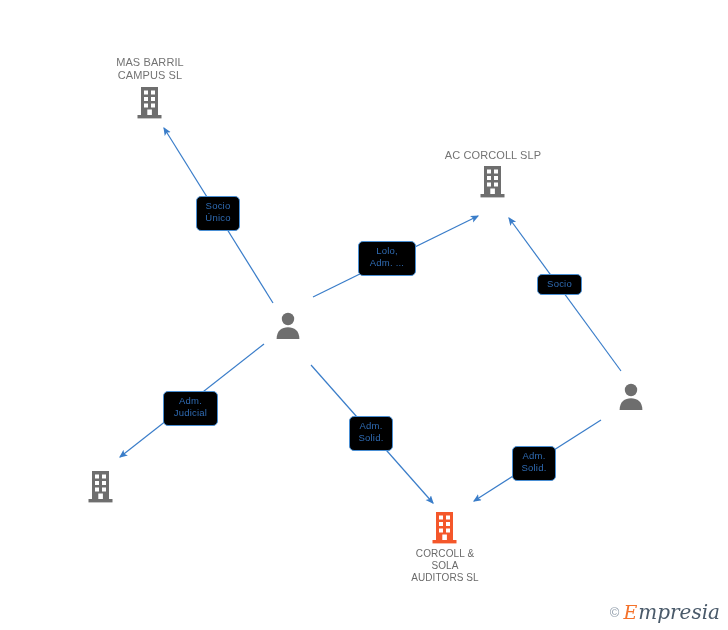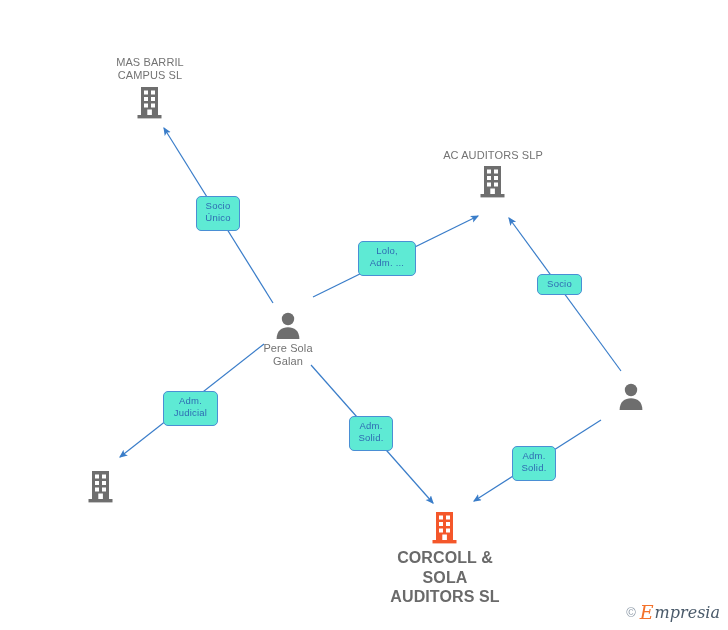--- a/index.html
+++ b/index.html
@@ -44,28 +44,28 @@
     color: #737373;
     letter-spacing: 0.1px;
     white-space: pre-line;
     margin-top: 3px;
   }
   .node-label.above {
     margin-top: 0;
     margin-bottom: 3px;
   }
   .node-label.focus {
-    font-weight: bold;
+    font-weight: normal;
     color: #6a6a6a;
-    font-size: 16px;
+    font-size: 10px;
   }
   .edge-label {
     position: absolute;
     box-sizing: border-box;
-    background: #5eead4;
+    background: #000000;
     border: 1px solid #4a8fd4;
     border-radius: 5px;
     color: #2f6bb3;
     font-size: 9.5px;
     line-height: 12px;
     text-align: center;
     padding: 3px 6px 3px 6px;
     white-space: pre-line;
     letter-spacing: 0.2px;
   }
@@ -84,21 +84,21 @@
     font-style: normal;
   }
   .wm-e {
     font-size: 19px;
     color: #f4722b;
     font-family: "DejaVu Serif", serif;
     font-style: italic;
     line-height: 1;
   }
   .wm-rest {
-    font-size: 16px;
+    font-size: 20px;
     color: #4a5a6a;
     font-family: "DejaVu Serif", serif;
     font-style: italic;
     line-height: 1;
     margin-left: -3px;
   }
 </style>
 </head>
 <body>
 
@@ -128,40 +128,38 @@
             <rect x="8" y="4.5" width="4" height="4" fill="#ffffff"></rect>
             <rect x="15" y="4.5" width="4" height="4" fill="#ffffff"></rect>
             <rect x="8" y="11" width="4" height="4" fill="#ffffff"></rect>
             <rect x="15" y="11" width="4" height="4" fill="#ffffff"></rect>
             <rect x="8" y="17.5" width="4" height="4" fill="#ffffff"></rect>
             <rect x="15" y="17.5" width="4" height="4" fill="#ffffff"></rect>
             <rect x="11.3" y="23.5" width="4.6" height="5.5" fill="#ffffff"></rect>
           </svg></span>
       </div>
       <div class="node" style="left: 493px; top: 149px;">
-        <span class="node-label above">AC AUDITORS SLP</span>
+        <span class="node-label above">AC CORCOLL SLP</span>
         <span class="node-icon"><svg width="28" height="34" viewBox="0 0 28 34" xmlns="http://www.w3.org/2000/svg">
             <rect x="5" y="1" width="17" height="28" fill="#6e6e6e"></rect>
             <rect x="1.5" y="29" width="24" height="3.4" fill="#6e6e6e"></rect>
             <rect x="8" y="4.5" width="4" height="4" fill="#ffffff"></rect>
             <rect x="15" y="4.5" width="4" height="4" fill="#ffffff"></rect>
             <rect x="8" y="11" width="4" height="4" fill="#ffffff"></rect>
             <rect x="15" y="11" width="4" height="4" fill="#ffffff"></rect>
             <rect x="8" y="17.5" width="4" height="4" fill="#ffffff"></rect>
             <rect x="15" y="17.5" width="4" height="4" fill="#ffffff"></rect>
             <rect x="11.3" y="23.5" width="4.6" height="5.5" fill="#ffffff"></rect>
           </svg></span>
       </div>
       <div class="node" style="left: 288px; top: 311px;">
         <span class="node-icon"><svg width="28" height="28" viewBox="0 0 28 28" xmlns="http://www.w3.org/2000/svg">
             <circle cx="14" cy="8" r="6.2" fill="#6e6e6e"></circle>
             <path d="M2.6 28 C2.6 19.6 7.8 16.2 14 16.2 C20.2 16.2 25.4 19.6 25.4 28 Z" fill="#6e6e6e"></path>
           </svg></span>
-        <span class="node-label">Pere Sola
-Galan</span>
       </div>
       <div class="node" style="left: 631px; top: 382px;">
         <span class="node-icon"><svg width="28" height="28" viewBox="0 0 28 28" xmlns="http://www.w3.org/2000/svg">
             <circle cx="14" cy="8" r="6.2" fill="#6e6e6e"></circle>
             <path d="M2.6 28 C2.6 19.6 7.8 16.2 14 16.2 C20.2 16.2 25.4 19.6 25.4 28 Z" fill="#6e6e6e"></path>
           </svg></span>
       </div>
       <div class="node" style="left: 101px; top: 470px;">
         <span class="node-icon"><svg width="28" height="34" viewBox="0 0 28 34" xmlns="http://www.w3.org/2000/svg">
             <rect x="5" y="1" width="17" height="28" fill="#6e6e6e"></rect>

